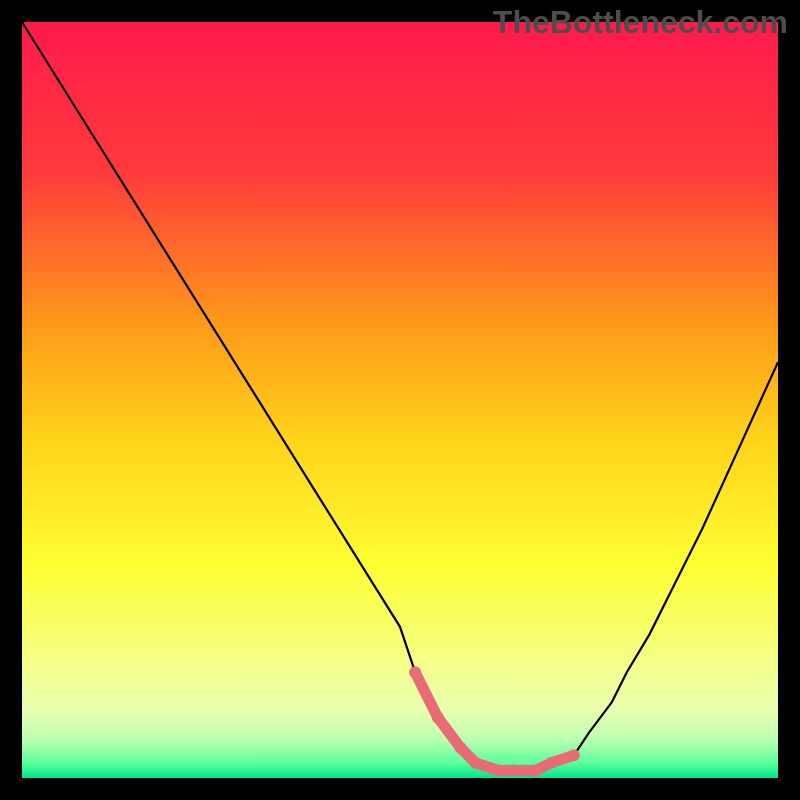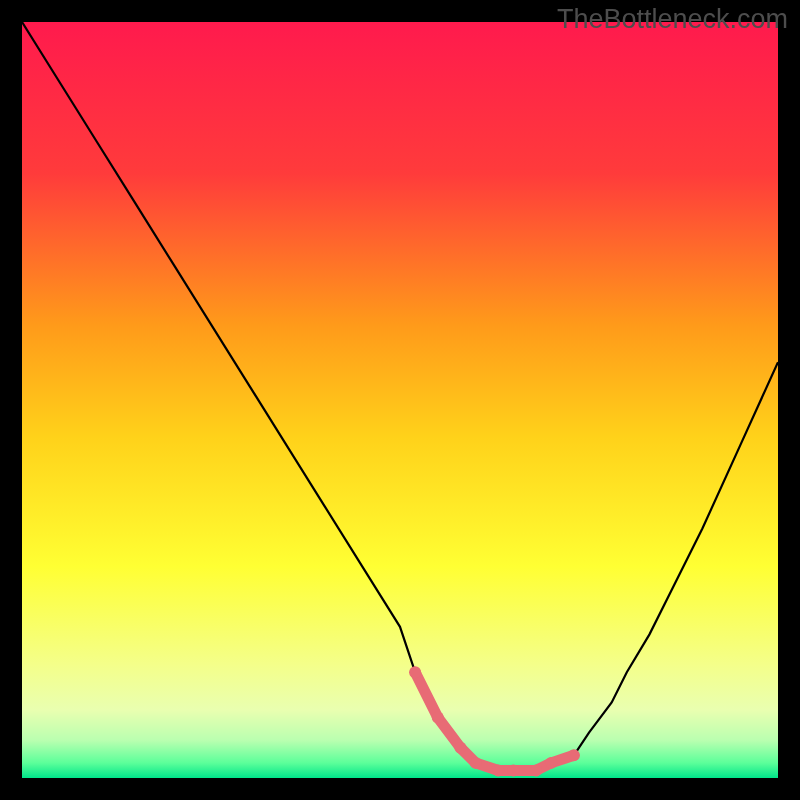--- a/index.html
+++ b/index.html
@@ -1,17 +1,17 @@
 <!DOCTYPE html>
 <html><head>
 <meta charset="utf-8">
 <style>
   html,body{margin:0;padding:0;width:800px;height:800px;overflow:hidden;background:#000;font-family:Arial,Helvetica,sans-serif}
   .container{position:relative;width:800px;height:800px}
-  .watermark{position:absolute;top:4px;right:12px;color:#4d4d4d;font-size:27px;font-weight:400;z-index:10}
+  .watermark{position:absolute;top:4px;right:12px;color:#4d4d4d;font-size:32px;font-weight:700;z-index:10}
   .plot{position:absolute;left:22px;top:22px;width:756px;height:756px}
   svg{display:block}
 </style>
 </head>
 <body>
 <div class="container">
   <div class="watermark">TheBottleneck.com</div>
   <div class="plot">
     <svg id="chart-svg" width="756" height="756" viewBox="0 0 756 756">
         <defs>

